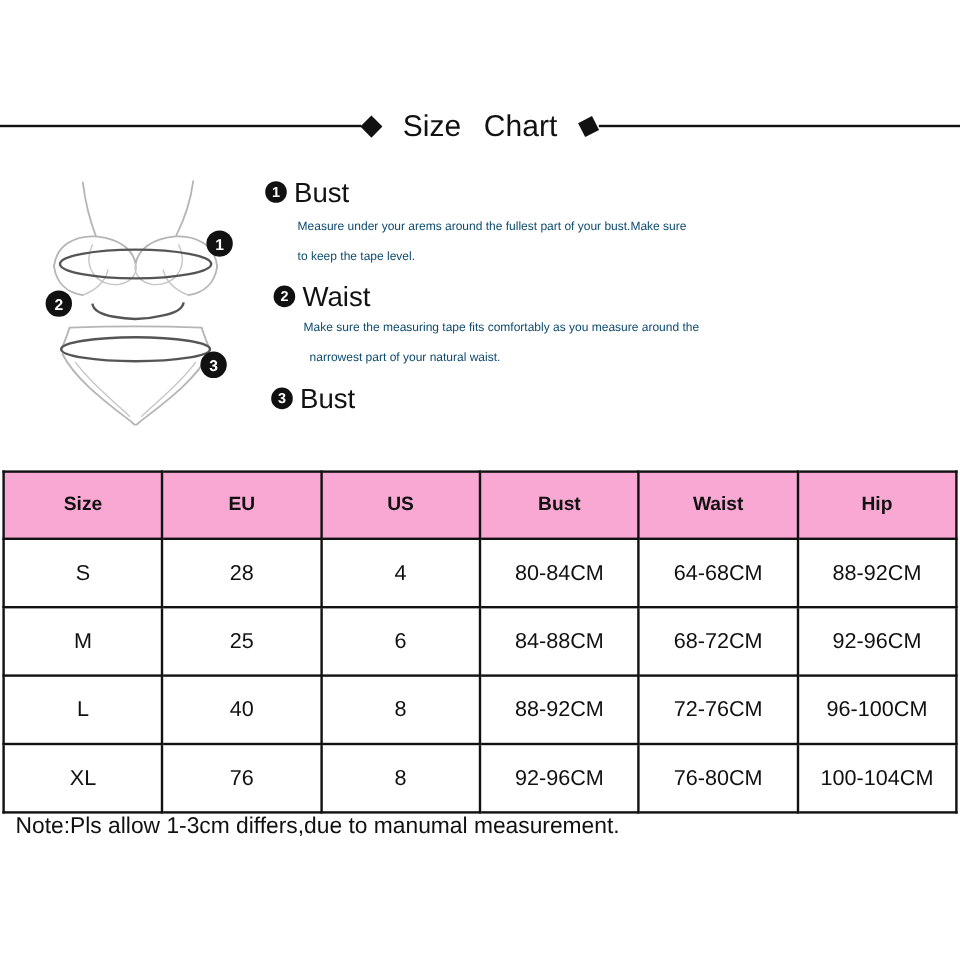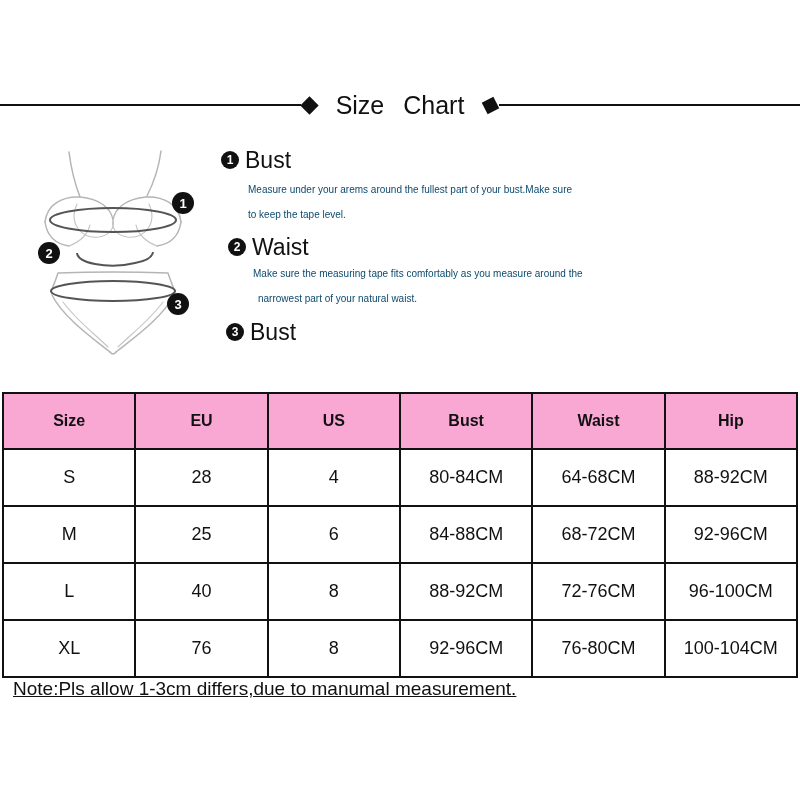--- a/index.html
+++ b/index.html
@@ -47,21 +47,21 @@
   
   table.size-table {
     position:absolute; top:392px; left:2px; width:796px; height:276px;
     border-collapse:collapse; table-layout:fixed; text-align:center;
   }
   .size-table th, .size-table td { border:2.5px solid #111111; padding:0; }
   .size-table th { background:#f9a8d4; font-size:16px; font-weight:bold; height:54px; }
   .size-table td { background:#ffffff; font-size:18px; font-weight:normal; height:55px; }
 
   
-  .note { position:absolute; left:13px; top:678px; font-size:19px; color:#111111; white-space:nowrap;text-decoration:underline; }
+  .note { position:absolute; left:13px; top:678px; font-size:19px; color:#111111; white-space:nowrap; }
 
   
   .garment { stroke:#b5b5b5; fill:none; stroke-width:1.5; stroke-linecap:round; }
   .garment.thin { stroke-width:1.1; stroke:#c4c4c4; }
   .tape { stroke:#555555; fill:none; stroke-width:2; }
   .badge-circle { fill:#111111; }
   .badge-num { fill:#ffffff; font-family:"Liberation Sans",sans-serif; font-size:13px; font-weight:bold; text-anchor:middle; }
 </style>
 </head>
 <body>

